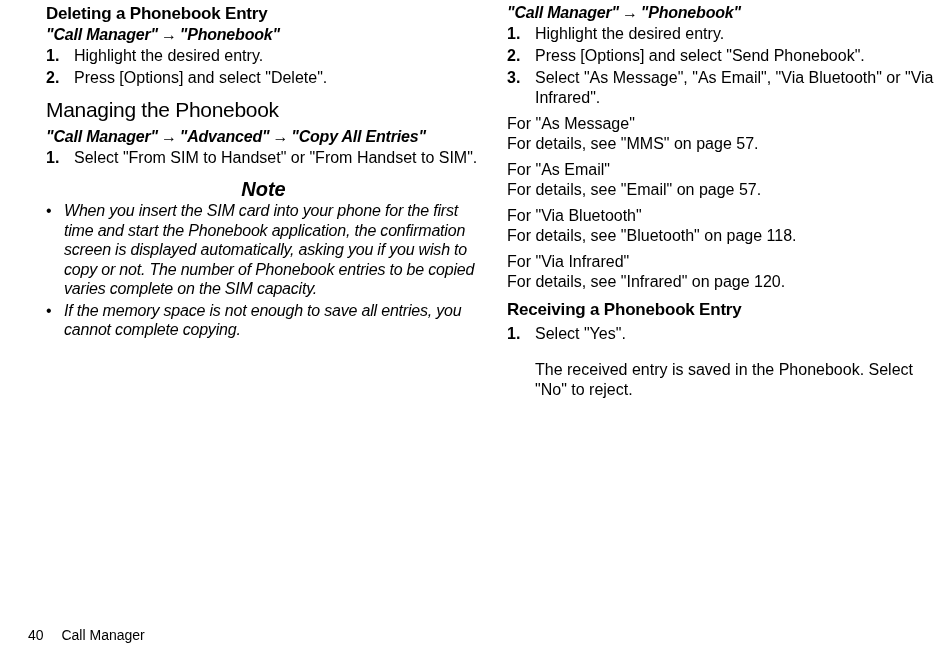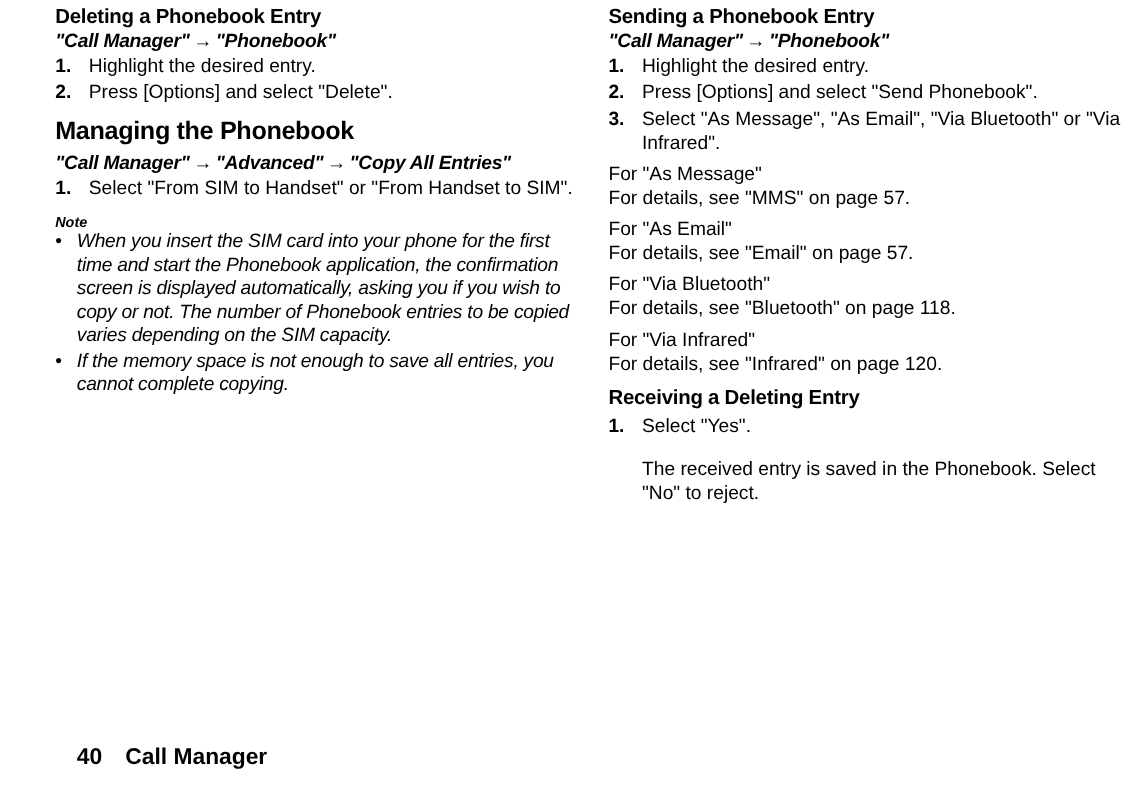--- a/index.html
+++ b/index.html
@@ -56,30 +56,31 @@
     ol.steps li .txt {
       flex: 1;
     }
     .indent-block {
       padding-left: 28px;
       font-size: 16px;
       line-height: 1.25;
       margin-top:16px;
     }
     .h2 {
-      font-weight: bold;
+      font-weight: normal;
       font-size: 21px;
       margin-bottom: 6px;
       letter-spacing: -0.3px;
     }
     .note-label {
       font-weight: bold;
       font-style: italic;
-      font-size: 12px;
+      font-size: 20px;
       margin-top: 4px;
+      text-align: center;
     }
     ul.note-list {
       list-style: none;
       font-style: italic;
       font-size: 16px;
       line-height: 1.22;
       letter-spacing: -0.2px;
     }
     ul.note-list li {
       display: flex;
@@ -100,24 +101,24 @@
     .para-title {
       font-size: 16px;
       line-height: 1.25;
     }
     .para-body {
       font-size: 16px;
       line-height: 1.25;
     }
     .footer {
       position: absolute;
-      left: 64px;
+      left: 28px;
       bottom: 16px;
-      font-size: 19px;
-      font-weight: bold;
+      font-size: 14px;
+      font-weight: normal;
     }
     .footer .pg { margin-right: 14px; }
   </style>
 </head>
 <body>
 
 <div class="page">
 
   <div class="col">
 
@@ -144,32 +145,31 @@
       <li>
         <span class="num">1.</span>
         <span class="txt">Select "From SIM to Handset" or "From Handset to SIM".</span>
       </li>
     </ol>
 
     <div class="note-label">Note</div>
     <ul class="note-list">
       <li>
         <span class="bullet">•</span>
-        <span class="btxt">When you insert the SIM card into your phone for the first time and start the Phonebook application, the confirmation screen is displayed automatically, asking you if you wish to copy or not. The number of Phonebook entries to be copied varies depending on the SIM capacity.</span>
+        <span class="btxt">When you insert the SIM card into your phone for the first time and start the Phonebook application, the confirmation screen is displayed automatically, asking you if you wish to copy or not. The number of Phonebook entries to be copied varies complete on the SIM capacity.</span>
       </li>
       <li>
         <span class="bullet">•</span>
         <span class="btxt">If the memory space is not enough to save all entries, you cannot complete copying.</span>
       </li>
     </ul>
   </div>
 
   <div class="col">
 
-    <div class="heading-bold">Sending a Phonebook Entry</div>
     <div class="breadcrumb">
       <span>"Call Manager"</span><span class="arrow">→</span><span>"Phonebook"</span>
     </div>
     <ol class="steps" style="margin-bottom:6px;">
       <li>
         <span class="num">1.</span>
         <span class="txt">Highlight the desired entry.</span>
       </li>
       <li>
         <span class="num">2.</span>
@@ -191,21 +191,21 @@
     </div>
     <div class="para-group">
       <div class="para-title">For "Via Bluetooth"</div>
       <div class="para-body">For details, see "Bluetooth" on page 118.</div>
     </div>
     <div class="para-group">
       <div class="para-title">For "Via Infrared"</div>
       <div class="para-body">For details, see "Infrared" on page 120.</div>
     </div>
 
-    <div class="heading-bold" style="margin-top:8px;">Receiving a Deleting Entry</div>
+    <div class="heading-bold" style="margin-top:8px;">Receiving a Phonebook Entry</div>
     <ol class="steps" style="margin-top:4px;">
       <li>
         <span class="num">1.</span>
         <span class="txt">Select "Yes".</span>
       </li>
     </ol>
     <div class="indent-block">The received entry is saved in the Phonebook. Select "No" to reject.</div>
 
   </div>
 

